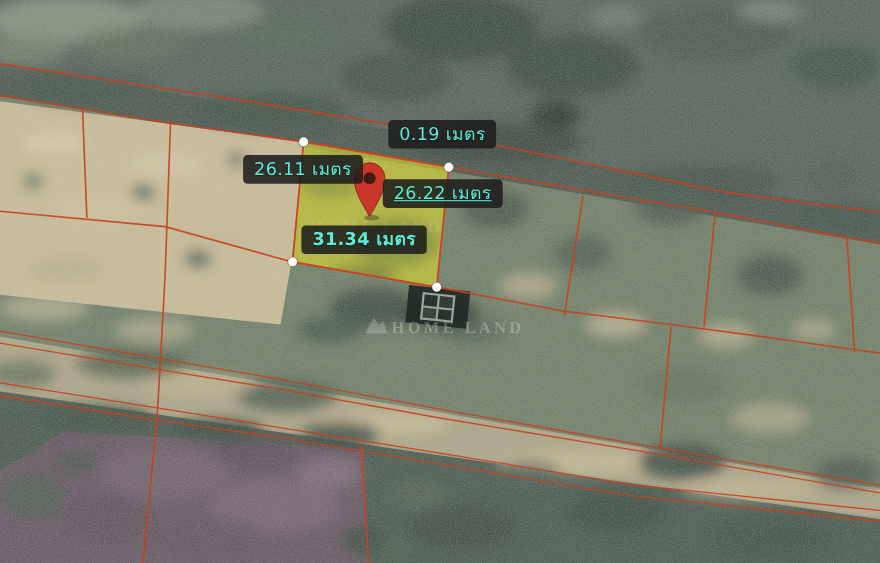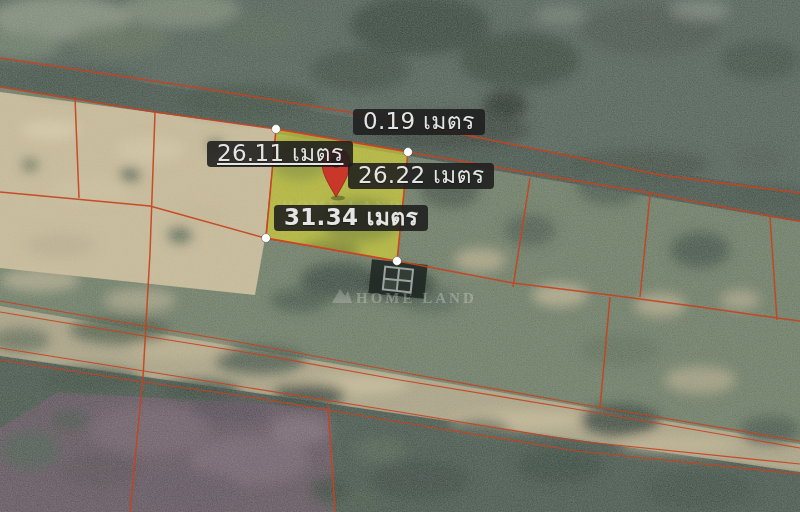--- a/index.html
+++ b/index.html
@@ -1,24 +1,24 @@
 <!DOCTYPE html>
 <html><head>
 <meta charset="utf-8">
 <style>
   html,body{margin:0;padding:0;background:#222;}
   .screen{position:relative;width:800px;height:512px;overflow:hidden;
           font-family:"DejaVu Sans","Liberation Sans",sans-serif;background:#5f6d5c;}
   .screen svg{position:absolute;left:0;top:0;display:block;}
-  .mlabel{position:absolute;background:rgba(30,30,30,0.88);color:#e5e5e5;
-          font-size:23px;line-height:23px;padding:1px 10px 2px;border-radius:4px;
+  .mlabel{position:absolute;background:rgba(30,30,30,0.88);color:#5eead4;
+          font-size:16px;line-height:23px;padding:1px 10px 2px;border-radius:4px;
           white-space:nowrap;letter-spacing:.3px;text-shadow:0 1px 1px rgba(0,0,0,.4);}
   .m-top{left:353px;top:109px;}
-  .m-left{left:207px;top:141px;text-decoration:underline;}
-  .m-right{left:348px;top:163px;}
+  .m-left{left:221px;top:141px;}
+  .m-right{left:348px;top:163px;text-decoration:underline;}
   .m-bottom{left:274px;top:205px;font-weight:bold;}
 </style>
 </head>
 <body>
 
 <div class="screen">
 
   <svg width="800" height="512" viewBox="0 0 800 512">
     <defs>
       <filter id="b6" x="-50%" y="-50%" width="200%" height="200%">

